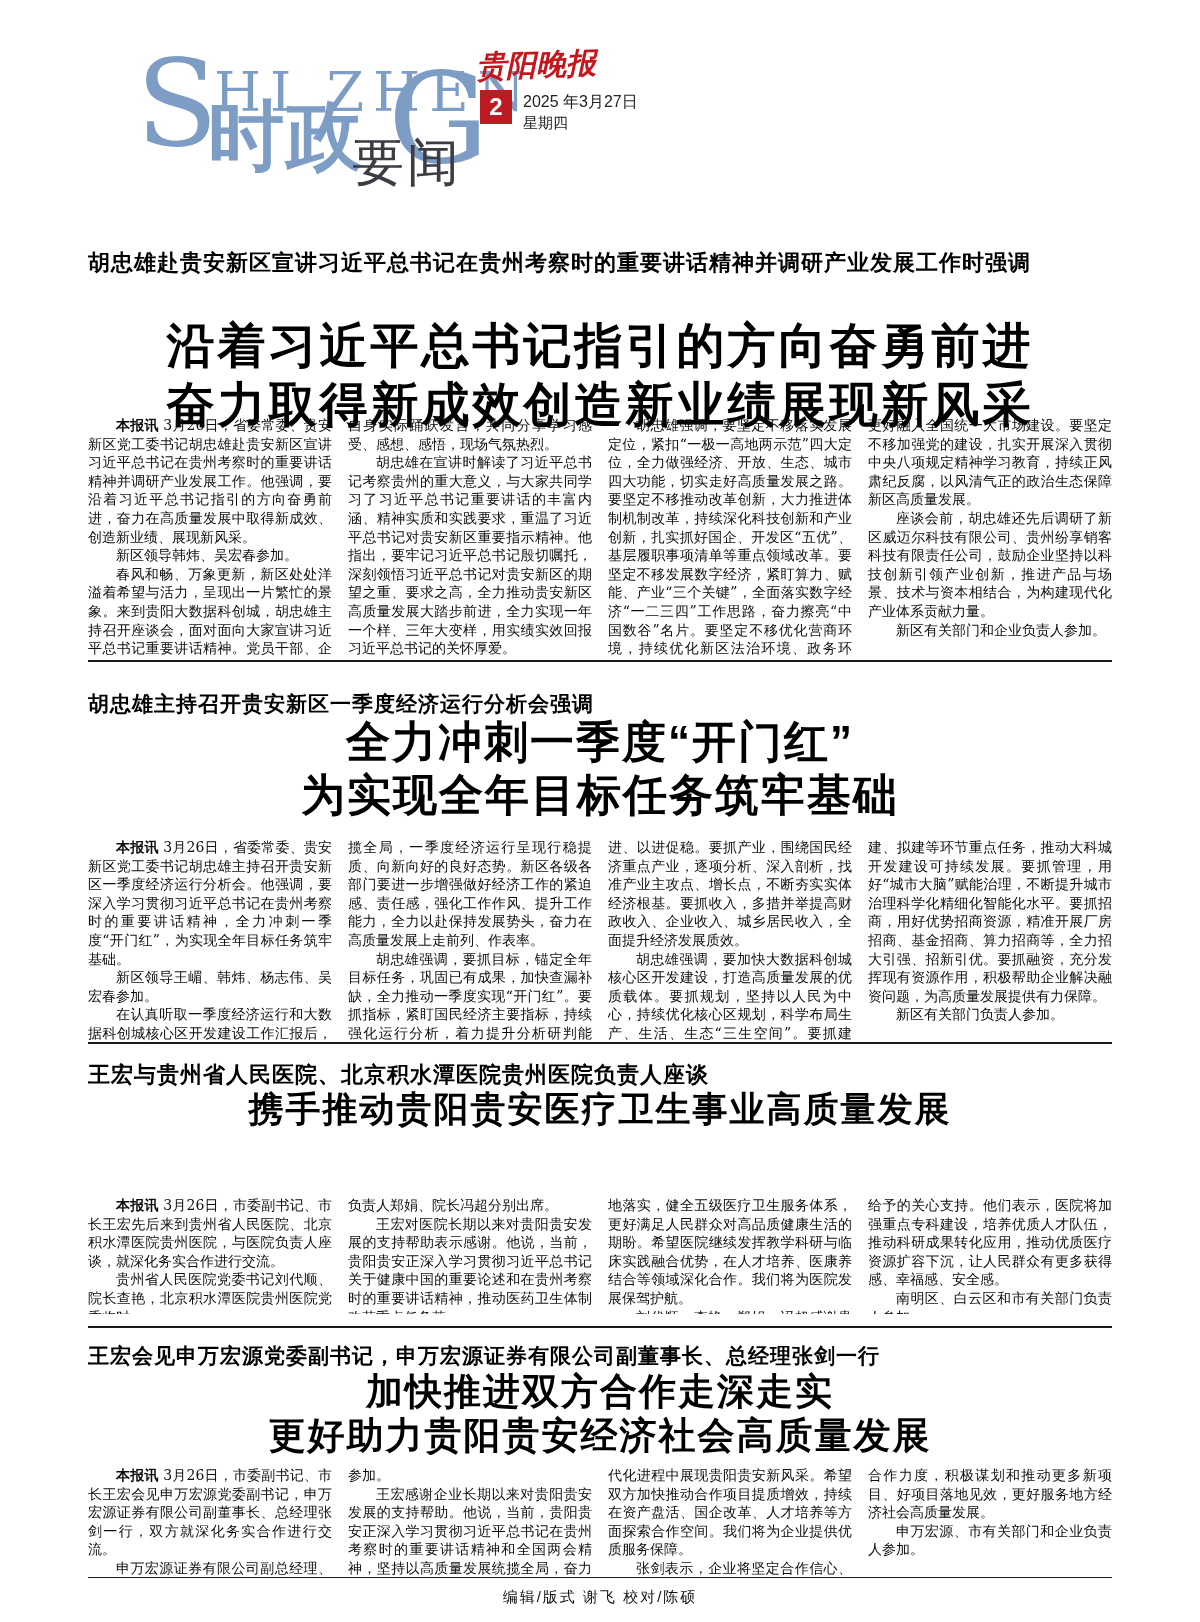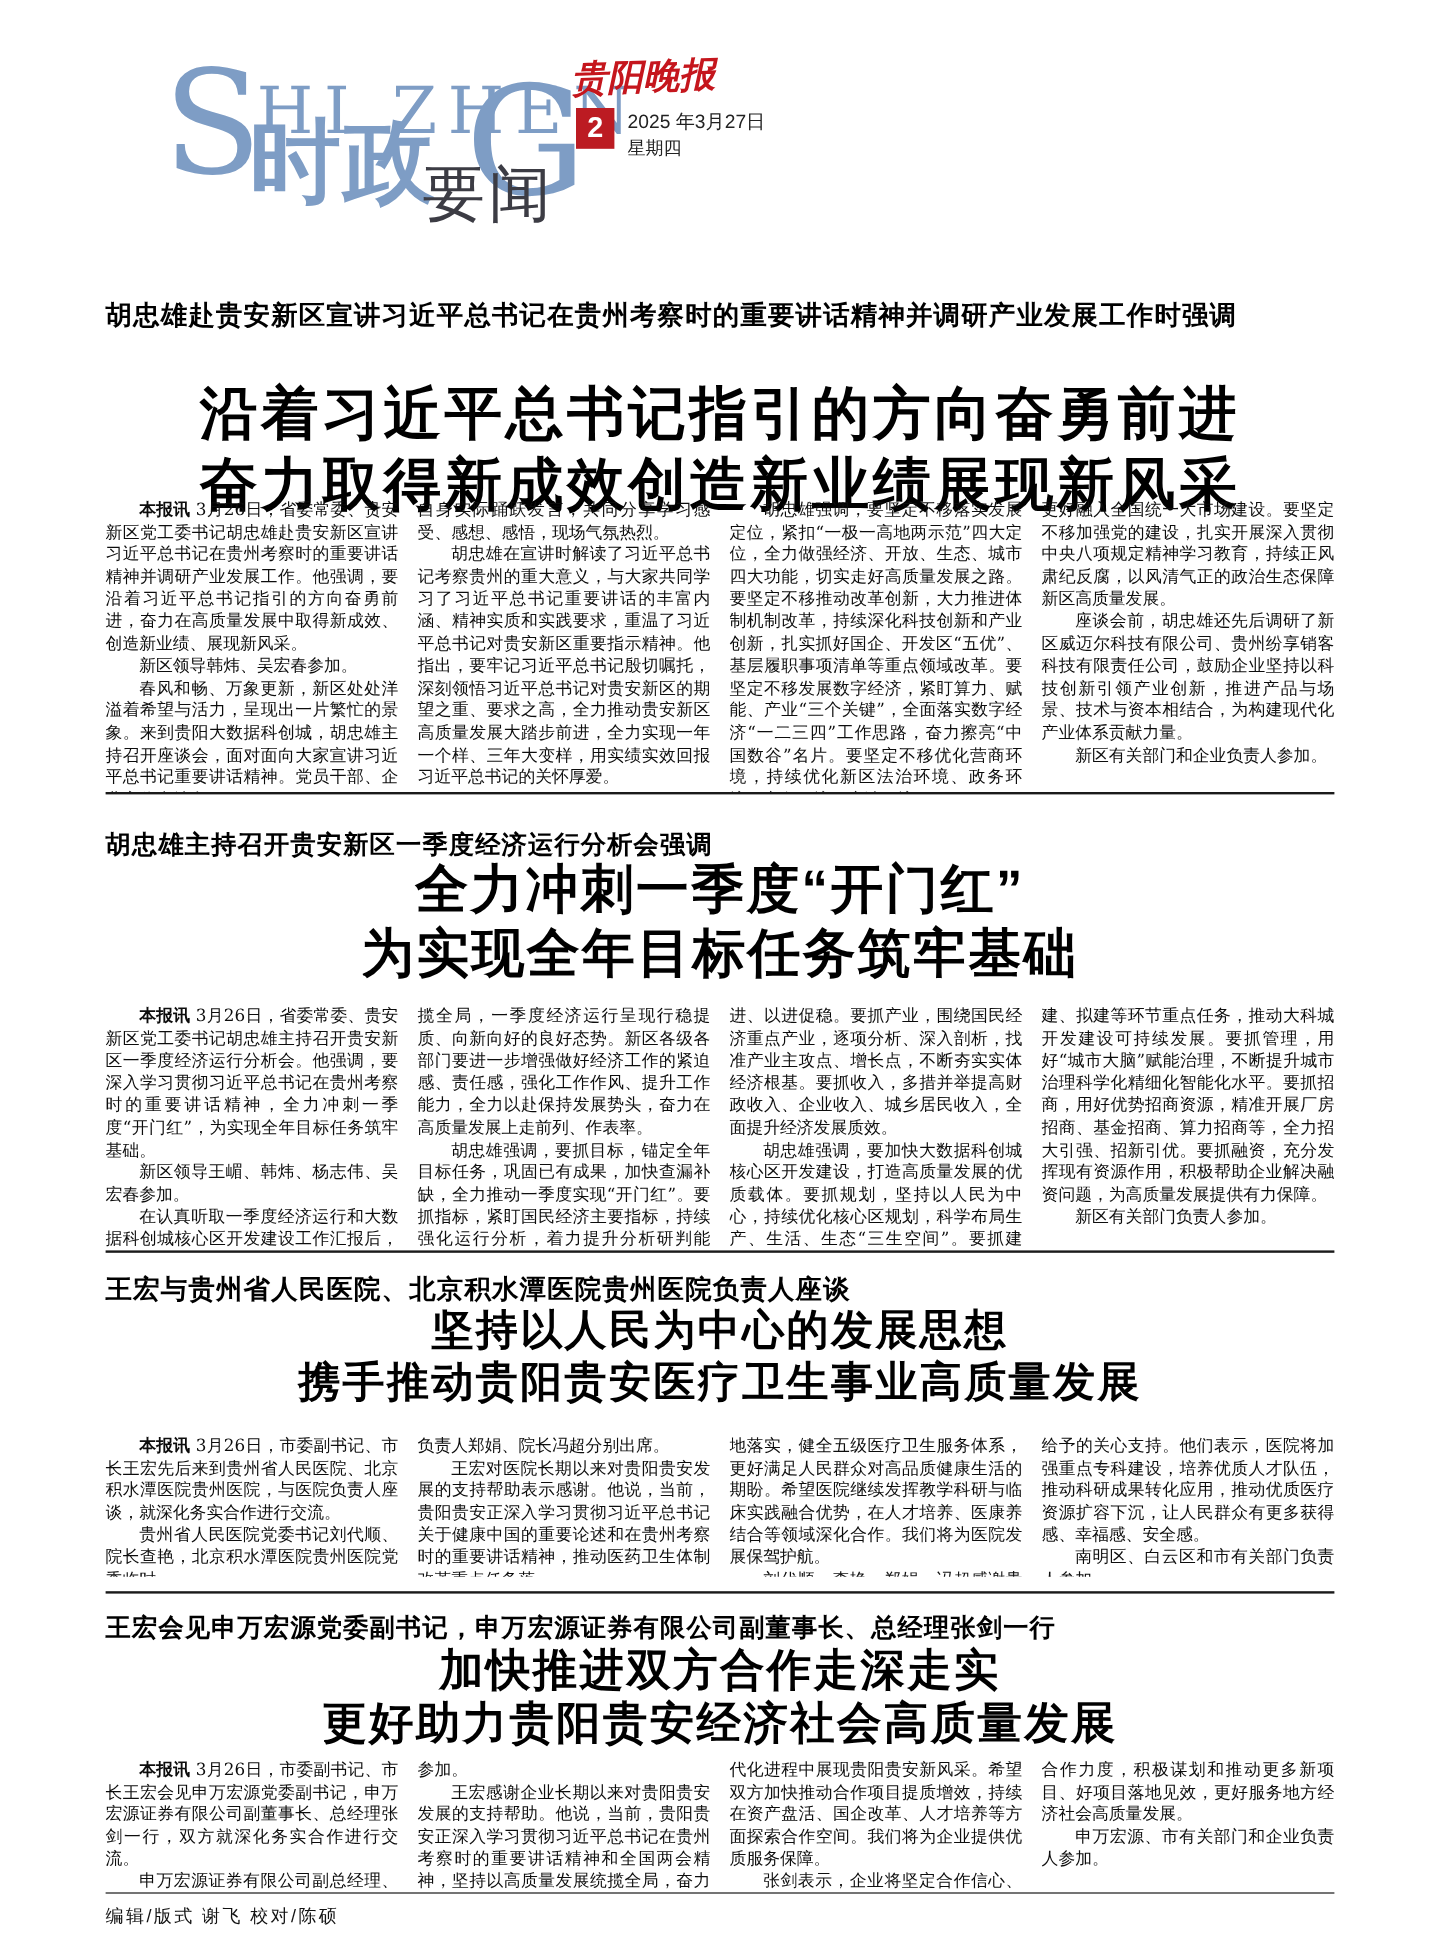--- a/index.html
+++ b/index.html
@@ -42,21 +42,21 @@
   .col { flex:1 1 0; overflow:hidden; }
   .para { margin:0; font-size:14px; line-height:18.6px; text-align:justify; text-indent:2em; color:#0d0d0d; }
   .para.cont  { text-indent:0; }
   .para.right { text-align:right; text-indent:0;margin-top:48px; }
   .para b { font-weight:bold; }
   .sep { position:absolute; left:88px; width:1024px; height:0; border-top:2px solid #1a1a1a; }
   .sep1 { top:660px; }
   .sep2 { top:1042px; }
   .sep3 { top:1326px; }
   .footer-sep { top:1577px; border-top:1.5px solid #1a1a1a; }
-  .footer-text { position:absolute; left:88px; top:1588px; width:1024px; 
+  .footer-text { position:absolute; left:88px; top:1588px; width:1024px; text-align:center;
                  font-size:15px; letter-spacing:2px; color:#111;
                  font-family:"Liberation Sans",sans-serif; }
 </style>
 </head>
 <body>
 
 <div class="page">
 
   <div class="logo-s">S</div>
   <div class="logo-mid">HI ZHEN</div>
@@ -119,21 +119,20 @@
         <p class="para cont">建、拟建等环节重点任务，推动大科城开发建设可持续发展。要抓管理，用好“城市大脑”赋能治理，不断提升城市治理科学化精细化智能化水平。要抓招商，用好优势招商资源，精准开展厂房招商、基金招商、算力招商等，全力招大引强、招新引优。要抓融资，充分发挥现有资源作用，积极帮助企业解决融资问题，为高质量发展提供有力保障。</p>
         <p class="para">新区有关部门负责人参加。</p>
         <p class="para right">（贵阳日报融媒体记者 钱丽）</p>
       </div>
     </div>
 
   <div class="sep sep2"></div>
 
   <div class="kicker k3">王宏与贵州省人民医院、北京积水潭医院贵州医院负责人座谈</div>
   <div class="headline h3">
-    <div>坚持以人民为中心的发展思想</div>
     <div>携手推动贵阳贵安医疗卫生事业高质量发展</div>
   </div>
   <div class="body-block b3">
       <div class="col">
         <p class="para"><b>本报讯</b> 3月26日，市委副书记、市长王宏先后来到贵州省人民医院、北京积水潭医院贵州医院，与医院负责人座谈，就深化务实合作进行交流。</p>
         <p class="para">贵州省人民医院党委书记刘代顺、院长查艳，北京积水潭医院贵州医院党委临时</p>
       </div>
       <div class="col">
         <p class="para cont">负责人郑娟、院长冯超分别出席。</p>
         <p class="para">王宏对医院长期以来对贵阳贵安发展的支持帮助表示感谢。他说，当前，贵阳贵安正深入学习贯彻习近平总书记关于健康中国的重要论述和在贵州考察时的重要讲话精神，推动医药卫生体制改革重点任务落</p>

